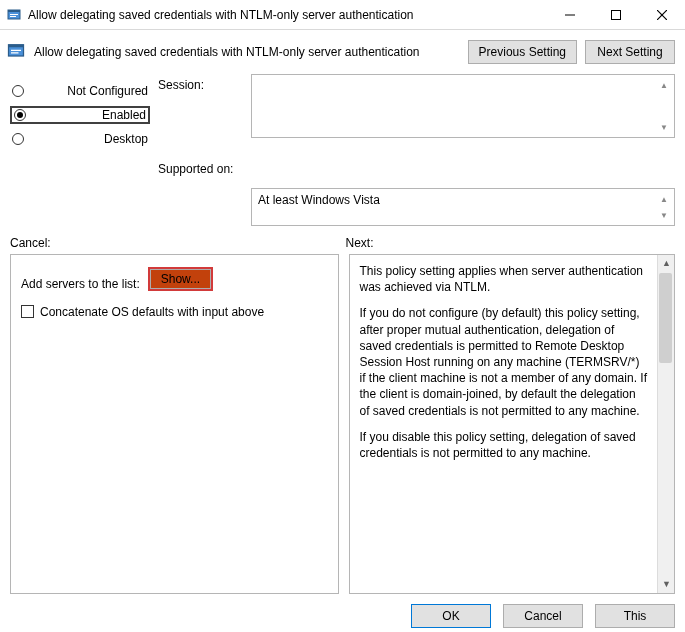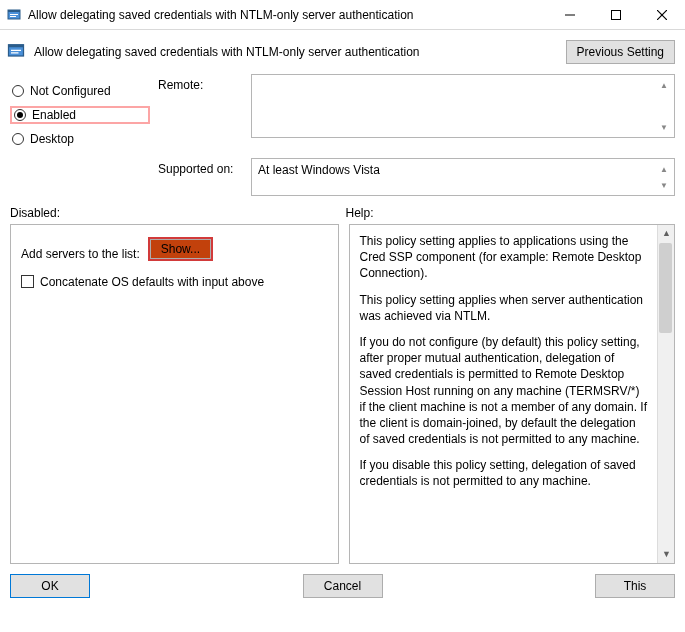--- a/index.html
+++ b/index.html
@@ -62,23 +62,24 @@
   }
   .left-col {
     width: 140px;
     padding-top:2px;
   }
   .radio-row {
     display:flex;align-items:center;
     gap:6px;
     margin: 6px 0;
     padding:2px 2px;
+    justify-content:space-between;
   }
   .radio-hl {
-    border:2px solid #fca5a5;
+    border:2px solid #404040;
     padding:0 2px;
   }
   .radio-outer {
     width:12px;height:12px;border:1px solid #333;border-radius:50%;
     display:inline-flex;align-items:center;justify-content:center;
   }
   .radio-dot {
     width:6px;height:6px;border-radius:50%;background:#000;
   }
   .lbl-col { width:85px; padding-top:4px; text-align:left;}
@@ -86,20 +87,21 @@
     border:1px solid #b5b5b5;
     background:#fff;
     position:relative;
   }
   .comment-box {
     height:64px;
   }
   .support-box {
     height:38px;
     padding:4px 6px;
+    margin-top:30px;
   }
   .scroll-arrow {
     position:absolute;right:2px;
     width:16px;height:16px;
     display:flex;align-items:center;justify-content:center;
     color:#888;font-size:8px;
   }
   .section-labels {
     display:flex;
     padding: 10px 10px 4px 10px;
@@ -142,21 +144,21 @@
     background:#cfcfcf;border-radius:2px;
   }
   .help-arrow {
     position:absolute;left:0;width:17px;height:17px;
     display:flex;align-items:center;justify-content:center;
     color:#606060;font-size:9px;
   }
   .help-content { margin-right:18px; }
   .help-content p { margin:0 0 10px 0; }
   .footer {
-    display:flex;justify-content:space-between;gap:12px;
+    display:flex;justify-content:flex-end;gap:12px;
     padding:10px 10px 0 10px;
   }
   .footer .btn { min-width:80px; }
   .footer .default-btn { border:1px solid #0078d7; }
 </style>
 </head>
 <body>
 
 <div class="titlebar">
   <span class="icon16">
@@ -193,78 +195,78 @@
     <svg width="20" height="20" viewBox="0 0 16 16">
       <rect x="2" y="3" width="12" height="9" fill="#4a90d9" stroke="#2b5c8a"></rect>
       <rect x="2" y="3" width="12" height="2" fill="#2b5c8a"></rect>
       <rect x="4" y="7" width="8" height="1" fill="#fff"></rect>
       <rect x="4" y="9" width="6" height="1" fill="#fff"></rect>
     </svg>
   </span>
   <span>Allow delegating saved credentials with NTLM-only server authentication</span>
   <span class="spacer"></span>
   <div class="btn">Previous Setting</div>
+  <div class="btn">Next Setting</div>
 </div>
 
 <div class="row">
   <div class="left-col">
     <div class="radio-row">
       <span class="radio-outer"></span>
       <span>Not Configured</span>
     </div>
     <div class="radio-row radio-hl">
       <span class="radio-outer">
           <span class="radio-dot"></span>
         </span>
       <span>Enabled</span>
     </div>
     <div class="radio-row">
       <span class="radio-outer"></span>
       <span>Desktop</span>
     </div>
   </div>
-  <div class="lbl-col">Remote:</div>
+  <div class="lbl-col">Session:</div>
   <div class="sunken-box comment-box" style="flex:1">
     <div class="scroll-arrow" style="top:2px">▲</div>
     <div class="scroll-arrow" style="bottom:2px">▼</div>
   </div>
 </div>
 
 <div class="row" style="margin-top:4px">
   <div class="left-col"></div>
   <div class="lbl-col">Supported on:</div>
   <div class="sunken-box support-box" style="flex:1">
     <span>At least Windows Vista</span>
     <div class="scroll-arrow" style="top:2px">▲</div>
     <div class="scroll-arrow" style="bottom:2px">▼</div>
   </div>
 </div>
 
 <div class="section-labels">
-  <div style="flex:1">Disabled:</div>
-  <div style="flex:1;padding-left:6px">Help:</div>
+  <div style="flex:1">Cancel:</div>
+  <div style="flex:1;padding-left:6px">Next:</div>
 </div>
 
 <div class="lower">
   <div class="pane options-pane">
     <div class="options-line">
       <span>Add servers to the list:</span>
       <span class="show-hl">
         <span class="show-btn">Show...</span>
       </span>
     </div>
     <div class="chk-row">
       <span class="chk"></span>
       <span>Concatenate OS defaults with input above</span>
     </div>
   </div>
 
   <div class="pane help-pane">
     <div class="help-content">
-      <p>This policy setting applies to applications using the Cred SSP component (for example: Remote Desktop Connection).</p>
       <p>This policy setting applies when server authentication was achieved via NTLM.</p>
       <p>If you do not configure (by default) this policy setting, after proper mutual authentication, delegation of saved credentials is permitted to Remote Desktop Session Host running on any machine (TERMSRV/*) if the client machine is not a member of any domain. If the client is domain-joined, by default the delegation of saved credentials is not permitted to any machine.</p>
       <p>If you disable this policy setting, delegation of saved credentials is not permitted to any machine.</p>
     </div>
     <div class="help-scrollbar">
       <div class="help-arrow" style="top:0">▲</div>
       <div class="help-thumb"></div>
       <div class="help-arrow" style="bottom:0">▼</div>
     </div>
   </div>

